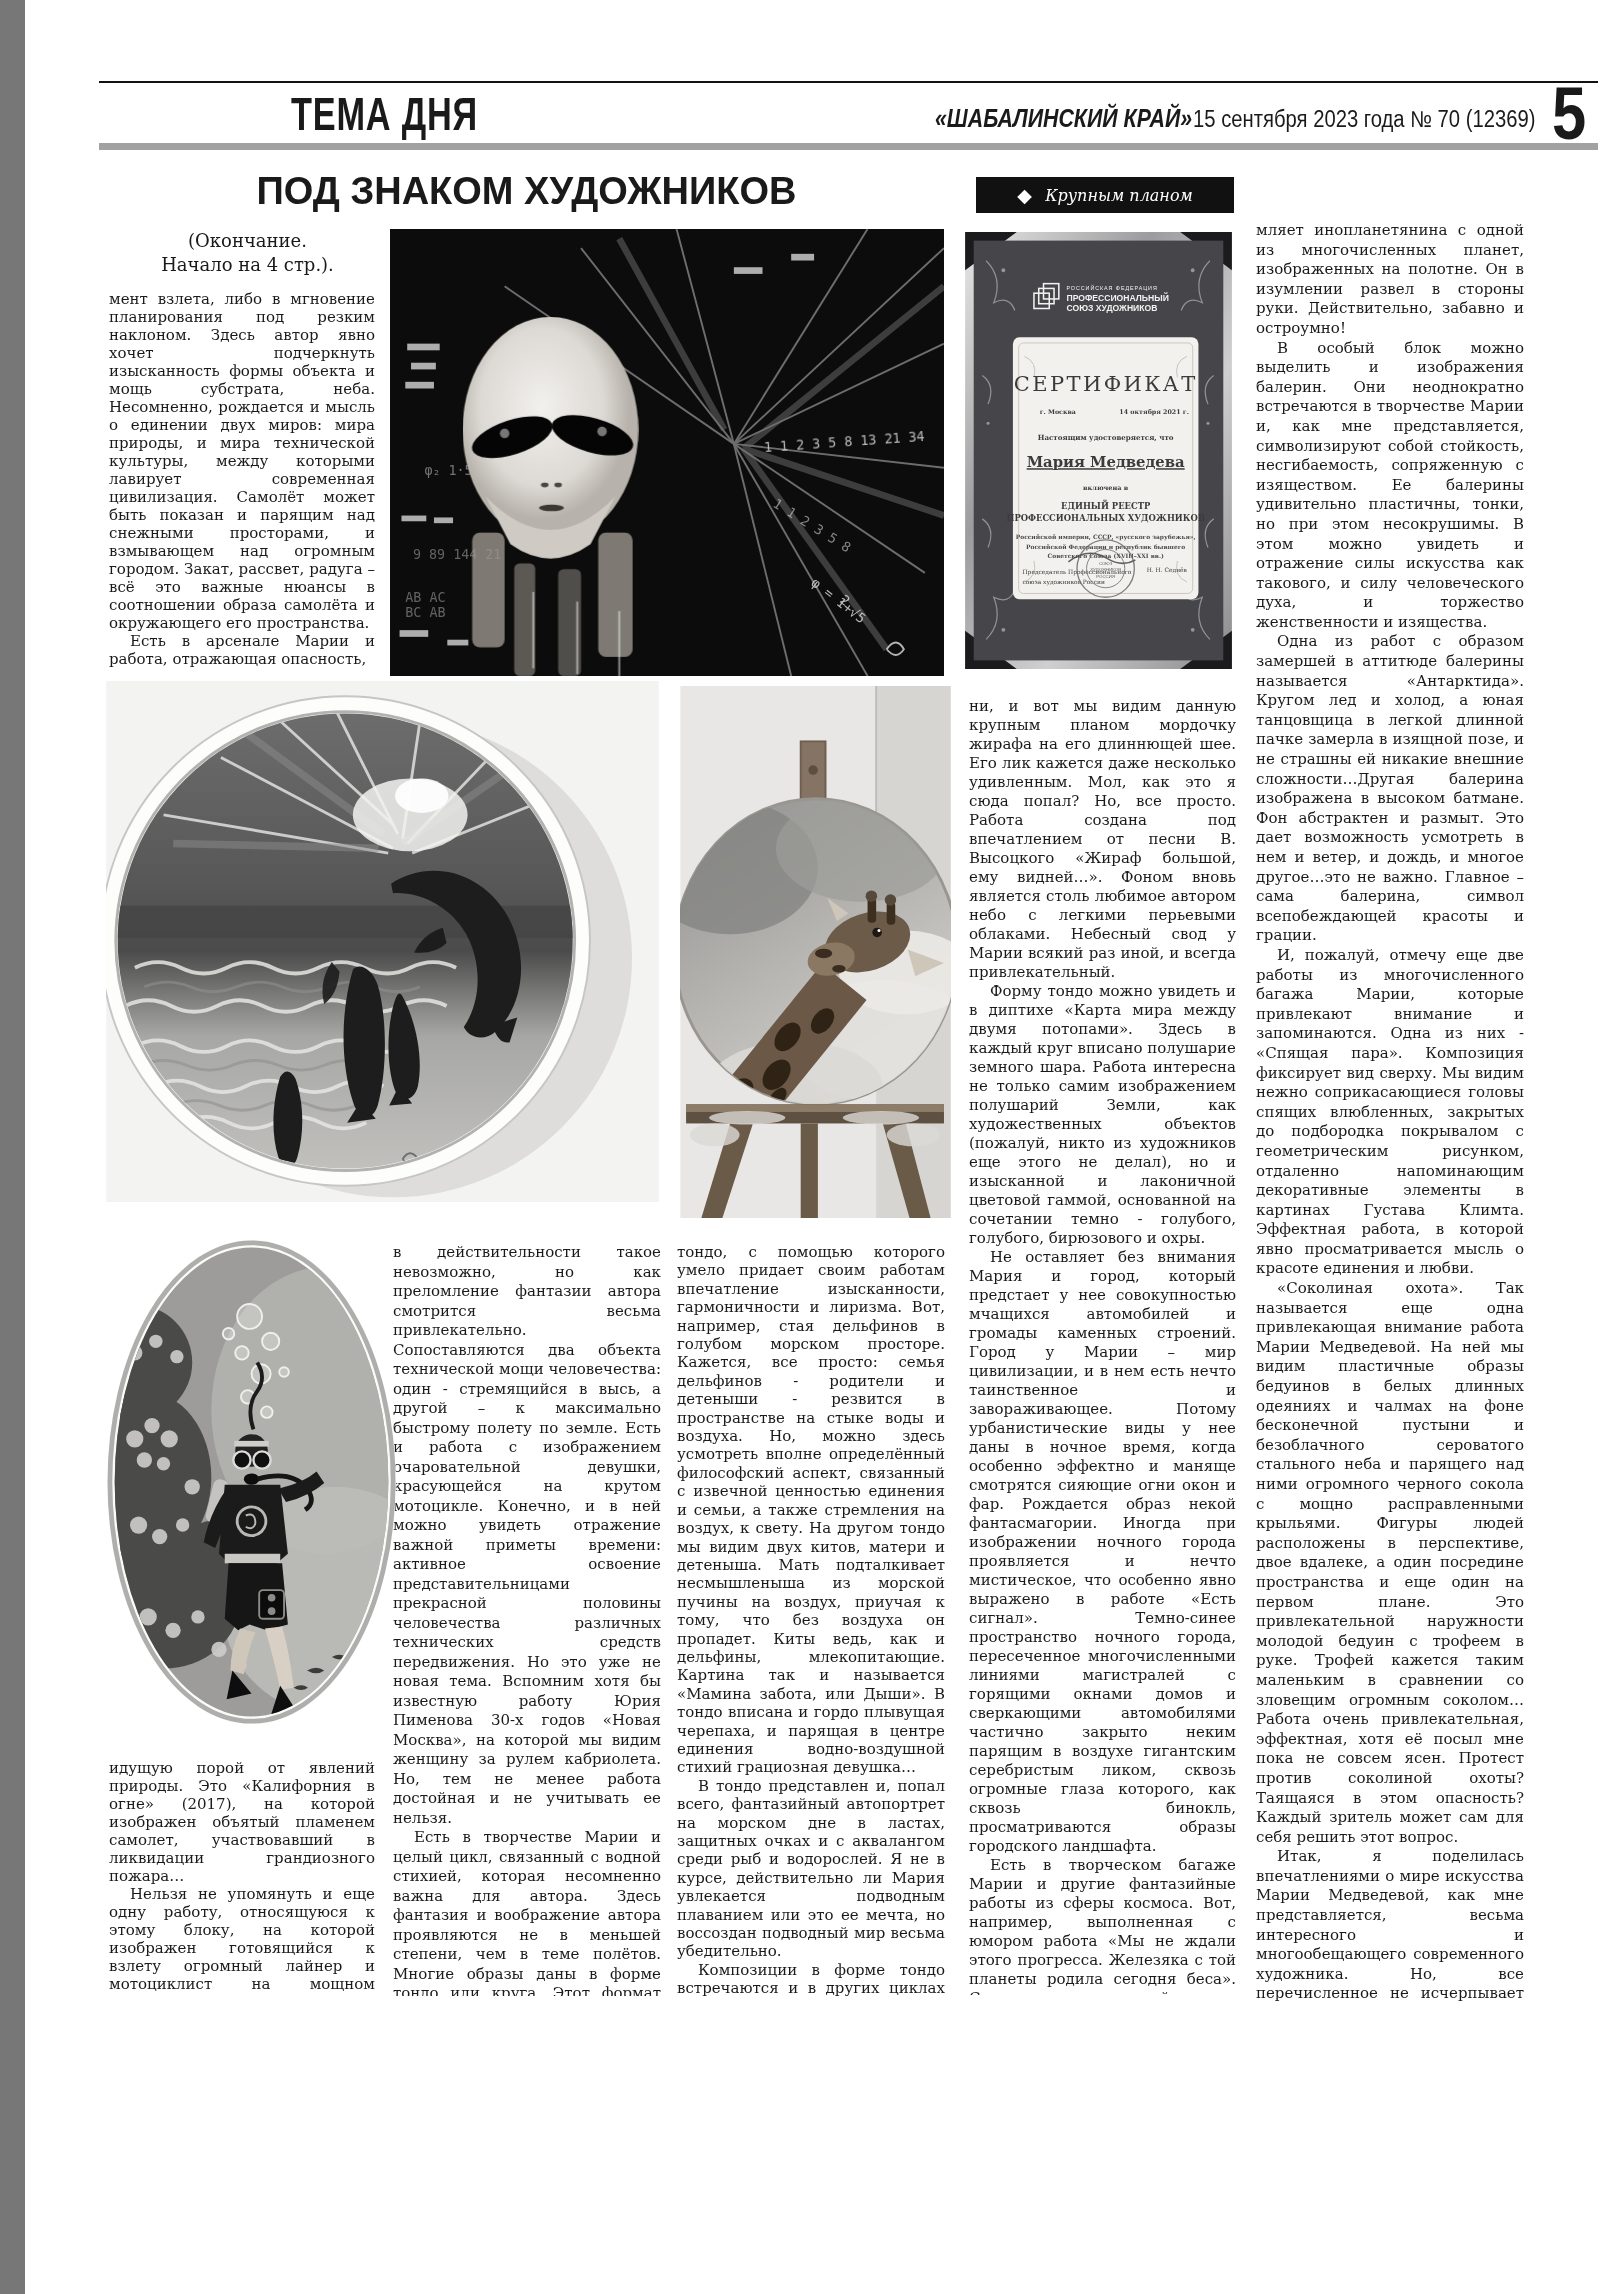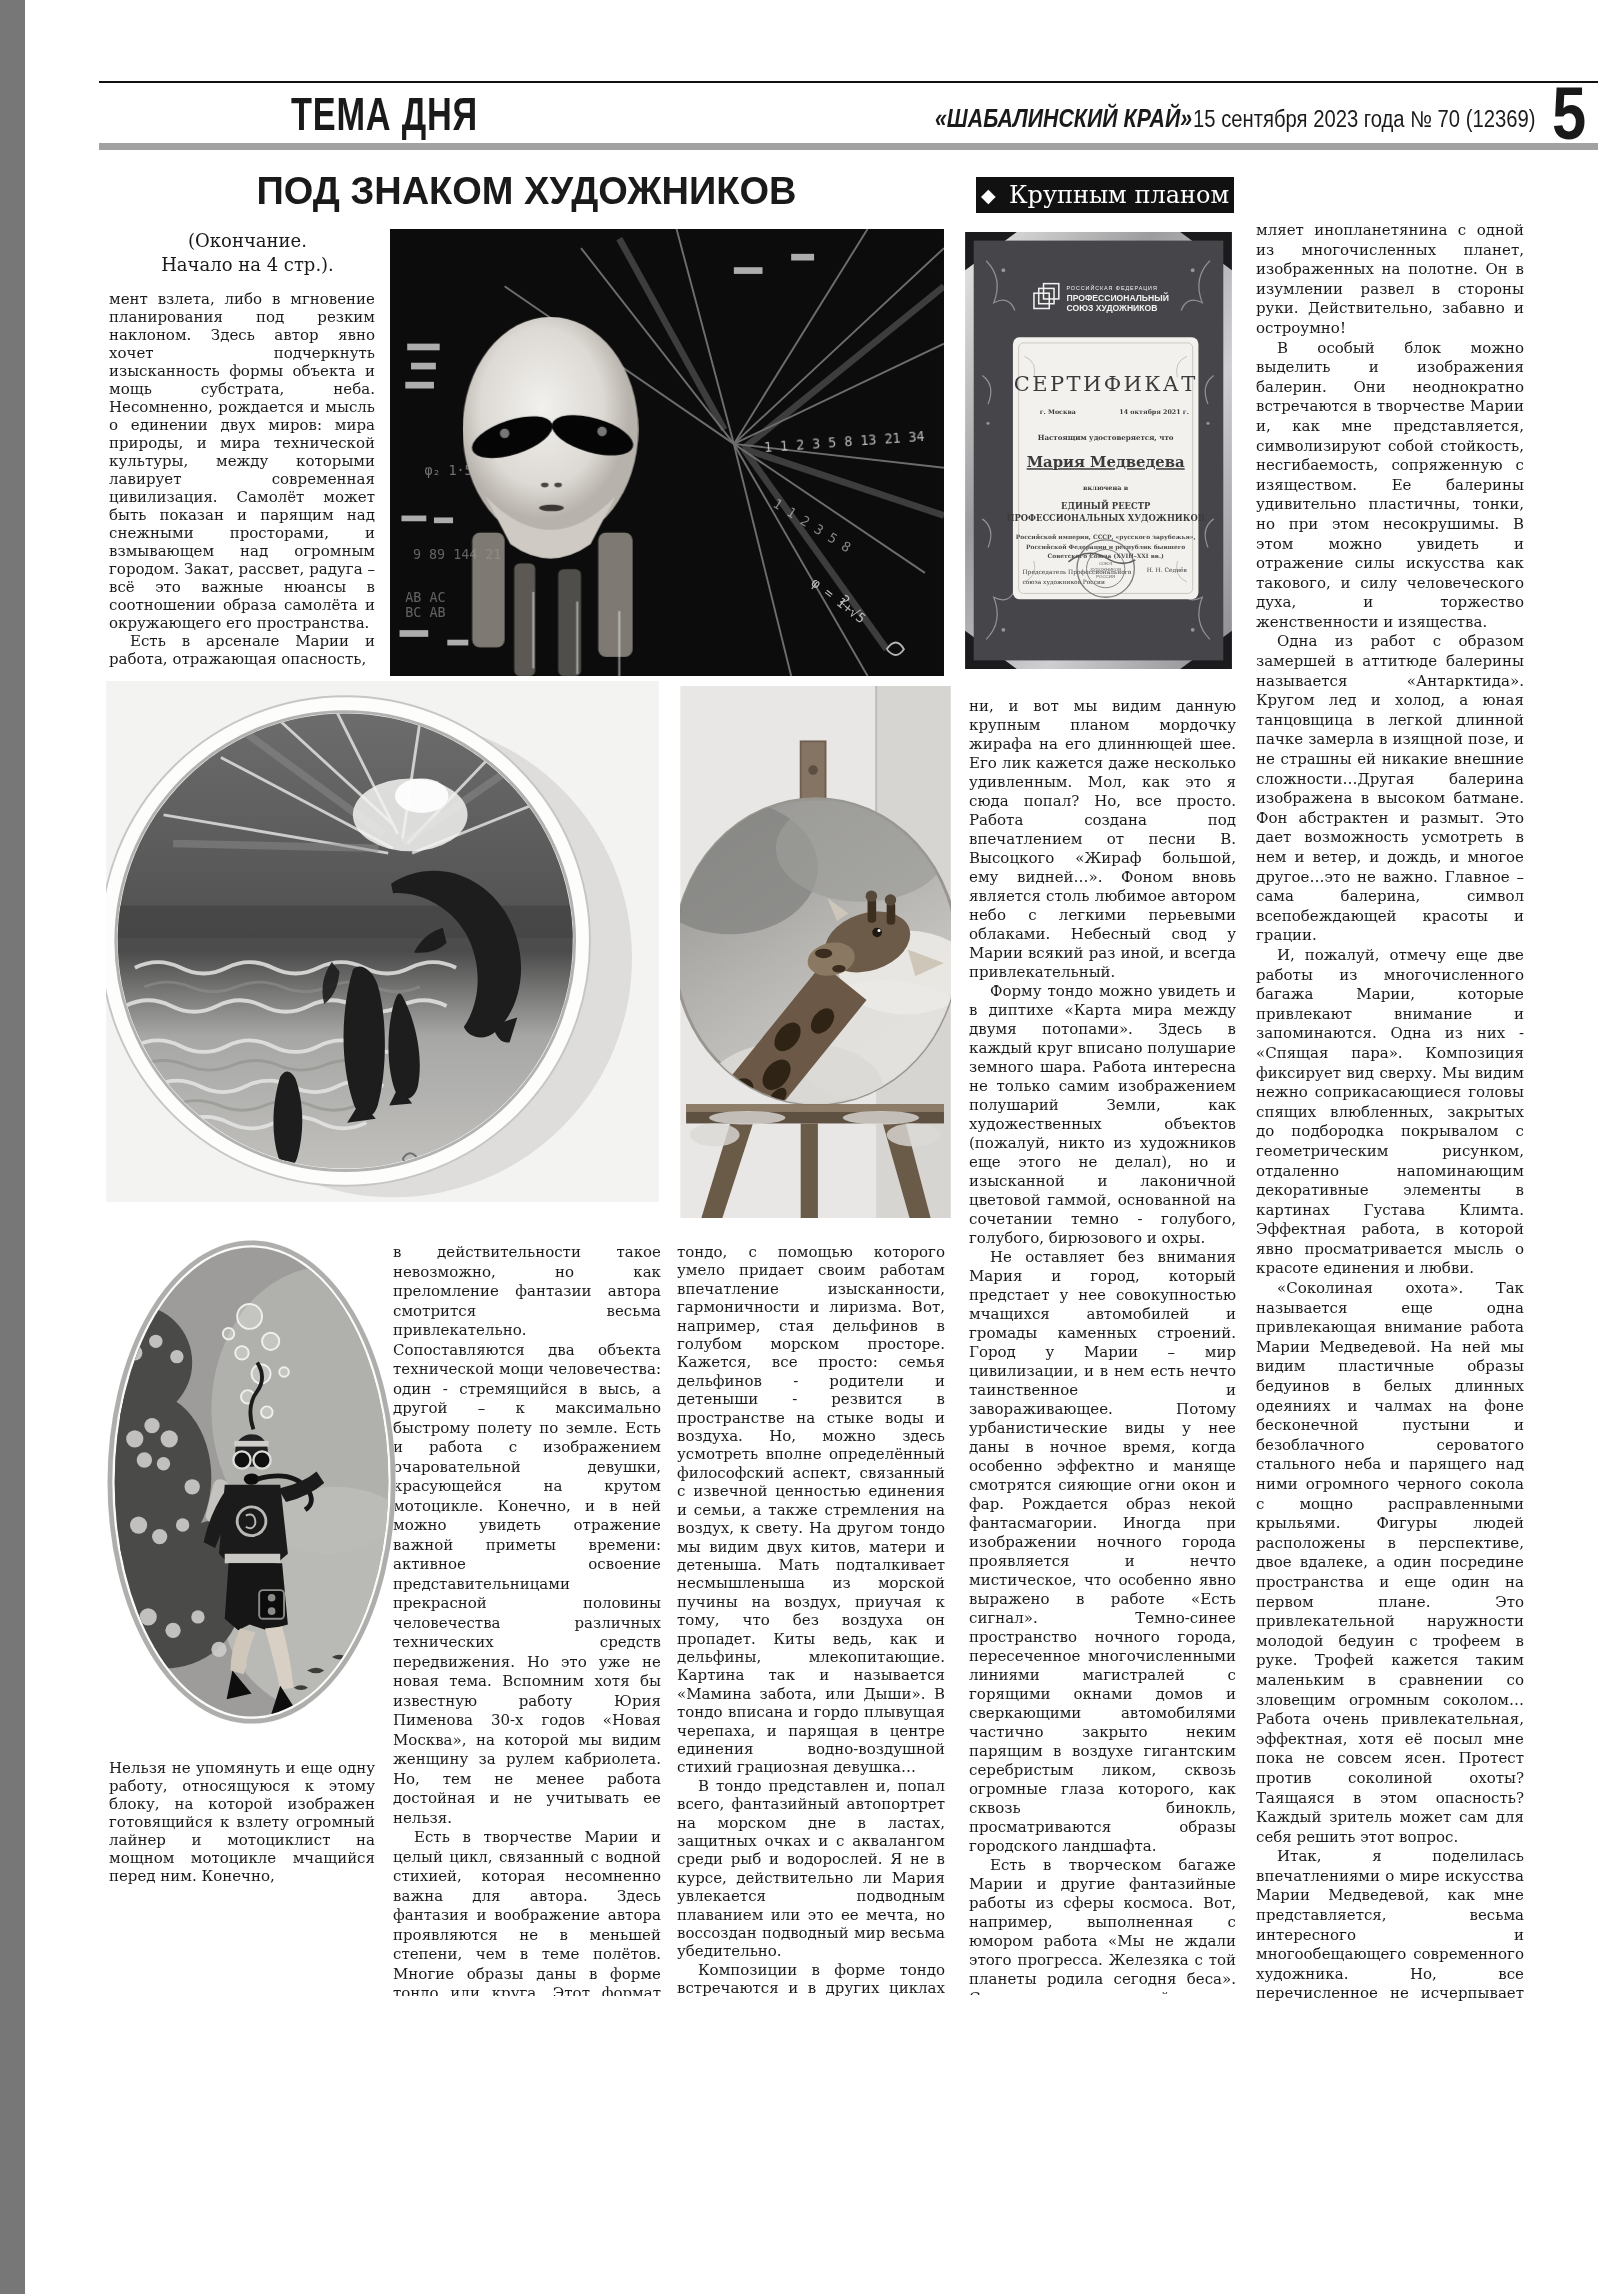--- a/index.html
+++ b/index.html
@@ -16,21 +16,21 @@
   .np-date{left:1168px;top:106px;font-family:"Liberation Sans",sans-serif;font-size:23px;
         transform:scaleX(.88);transform-origin:left top;white-space:nowrap;}
   .page-num{left:1527px;top:80px;font-family:"Liberation Sans",sans-serif;font-weight:700;font-size:75px;
         line-height:67px;transform:scaleX(.82);transform-origin:left top;}
   
   .headline{left:84px;top:170px;width:835px;text-align:center;font-family:"Liberation Sans",sans-serif;
         font-weight:700;font-size:38px;letter-spacing:0;transform:scaleY(1.02);white-space:nowrap;}
   .closeup-bar{left:951px;top:177px;width:258px;height:36px;background:#111;color:#fff;
         display:flex;align-items:center;justify-content:center;gap:13.4px;}
   .closeup-bar .dia{font-size:19px;line-height:1;}
-  .closeup-bar .lbl{font-family:"DejaVu Serif",serif;font-size:24px;white-space:nowrap;}
+  .closeup-bar .lbl{font-family:"DejaVu Serif",serif;font-style:italic;font-size:16px;white-space:nowrap;}
   .cont-note{left:84px;top:229px;width:277px;font-size:18px;line-height:24px;white-space:pre-line;text-align:center;}
   
   .col{text-align:justify;font-size:15px;line-height:18px;overflow:hidden;}
   .col p{margin:0;}
   .col p + p{text-indent:21px;}
   .c1t{left:84px;top:290px;width:266px;height:382px;}
   .c2 {left:368px;top:1243px;width:268px;height:753px;line-height:19.5px;}
   .c3 {left:652px;top:1243px;width:268px;height:753px;line-height:18.4px;}
   .c4 {left:944px;top:697px;width:267px;height:1298px;line-height:19px;}
   .c5 {left:1231px;top:221px;width:268px;height:1780px;line-height:19.6px;}
@@ -57,20 +57,21 @@
     <span class="lbl">Крупным планом</span>
   </div>
   <div class="abs cont-note">(Окончание.
 Начало на 4 стр.).</div>
 
   <div class="abs col c1t">
       <p>мент взлета, либо в мгновение планирования под резким наклоном. Здесь автор явно хочет подчеркнуть изысканность формы объекта и мощь субстрата, неба. Несомненно, рождается и мысль о единении двух миров: мира природы, и мира технической культуры, между которыми лавирует современная цивилизация. Самолёт может быть показан и парящим над снежными просторами, и взмывающем над огромным городом. Закат, рассвет, радуга – всё это важные нюансы в соотношении образа самолёта и окружающего его пространства.</p>
       <p>Есть в арсенале Марии и работа, отражающая опасность,</p>
     </div>
   <div class="abs col c1b">
+      <p>идущую порой от явлений природы. Это «Калифорния в огне» (2017), на которой изображен объятый пламенем самолет, участвовавший в ликвидации грандиозного пожара…</p>
       <p>Нельзя не упомянуть и еще одну работу, относящуюся к этому блоку, на которой изображен готовящийся к взлету огромный лайнер и мотоциклист на мощном мотоцикле мчащийся перед ним. Конечно,</p>
     </div>
   <div class="abs col c2">
       <p>в действительности такое невозможно, но как преломление фантазии автора смотрится весьма привлекательно. Сопоставляются два объекта технической мощи человечества: один - стремящийся в высь, а другой – к максимально быстрому полету по земле. Есть и работа с изображением очаровательной девушки, красующейся на крутом мотоцикле. Конечно, и в ней можно увидеть отражение важной приметы времени: активное освоение представительницами прекрасной половины человечества различных технических средств передвижения. Но это уже не новая тема. Вспомним хотя бы известную работу Юрия Пименова 30-х годов «Новая Москва», на которой мы видим женщину за рулем кабриолета. Но, тем не менее работа достойная и не учитывать ее нельзя.</p>
       <p>Есть в творчестве Марии и целый цикл, связанный с водной стихией, которая несомненно важна для автора. Здесь фантазия и воображение автора проявляются не в меньшей степени, чем в теме полётов. Многие образы даны в форме тондо или круга. Этот формат сейчас нечасто встречается, поскольку он более сложен для построения композиции. Художники предпочитают прямоугольные полотна. Мария часто использует</p>
     </div>
   <div class="abs col c3">
       <p>тондо, с помощью которого умело придает своим работам впечатление изысканности, гармоничности и лиризма. Вот, например, стая дельфинов в голубом морском просторе. Кажется, все просто: семья дельфинов - родители и детеныши - резвится в пространстве на стыке воды и воздуха. Но, можно здесь усмотреть вполне определённый философский аспект, связанный с извечной ценностью единения и семьи, а также стремления на воздух, к свету. На другом тондо мы видим двух китов, матери и детеныша. Мать подталкивает несмышленыша из морской пучины на воздух, приучая к тому, что без воздуха он пропадет. Киты ведь, как и дельфины, млекопитающие. Картина так и называется «Мамина забота, или Дыши». В тондо вписана и гордо плывущая черепаха, и парящая в центре единения водно-воздушной стихий грациозная девушка…</p>
       <p>В тондо представлен и, попал всего, фантазийный автопортрет на морском дне в ластах, защитных очках и с аквалангом среди рыб и водорослей. Я не в курсе, действительно ли Мария увлекается подводным плаванием или это ее мечта, но воссоздан подводный мир весьма убедительно.</p>
       <p>Композиции в форме тондо встречаются и в других циклах работ. Автора явно интересуют самые разные явления жиз-</p>

